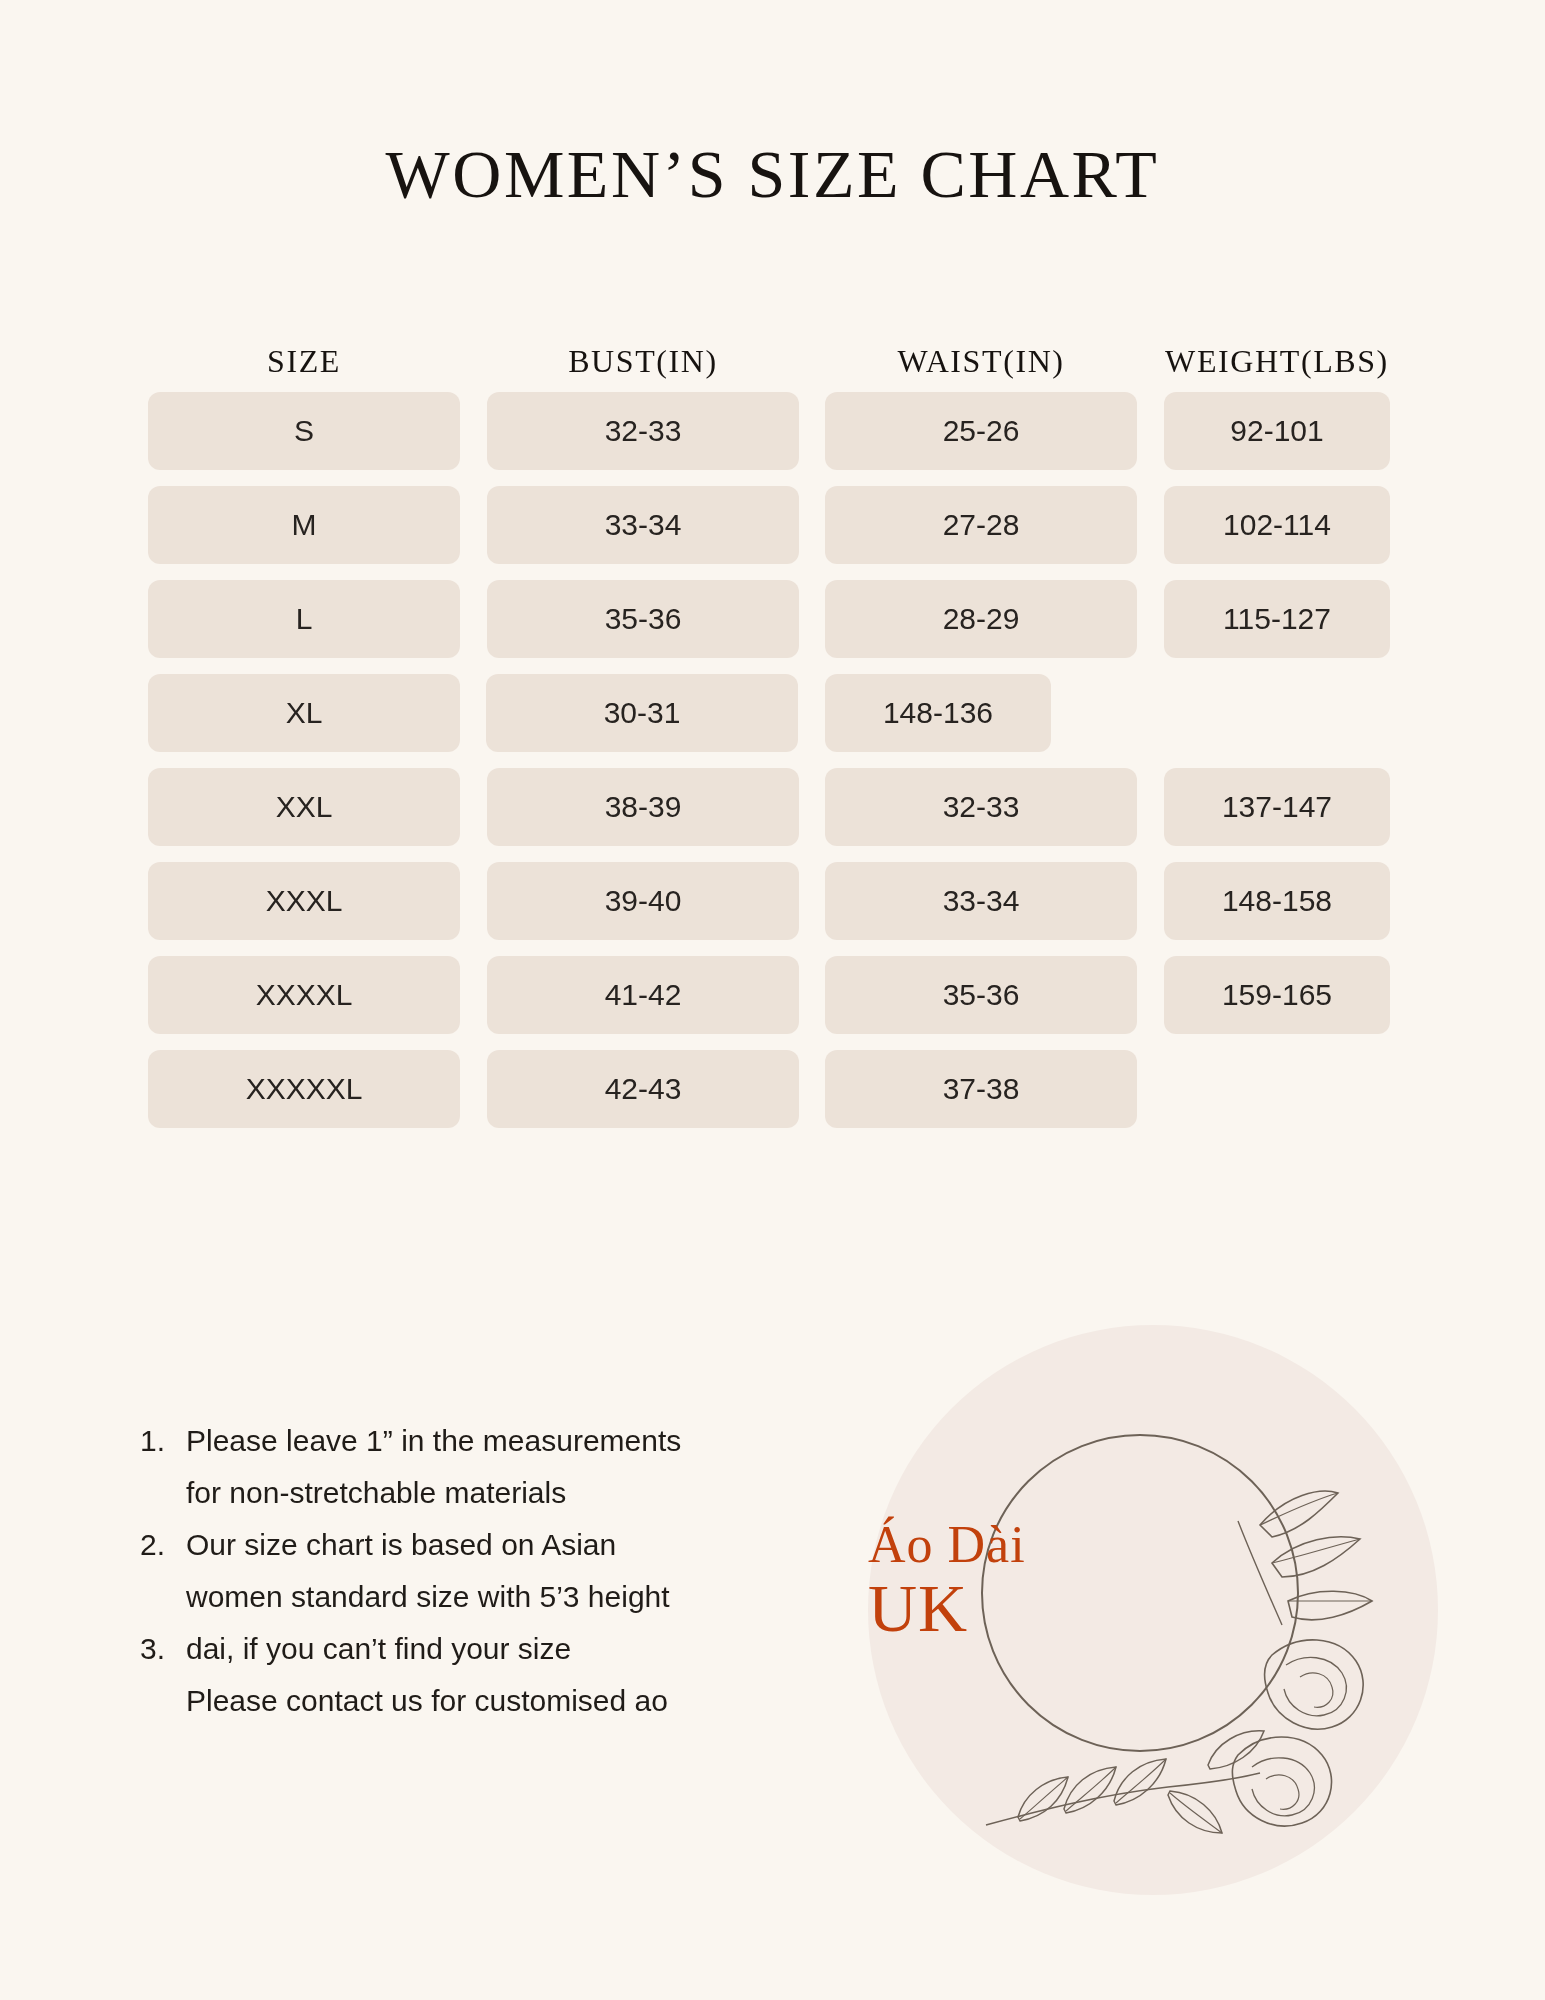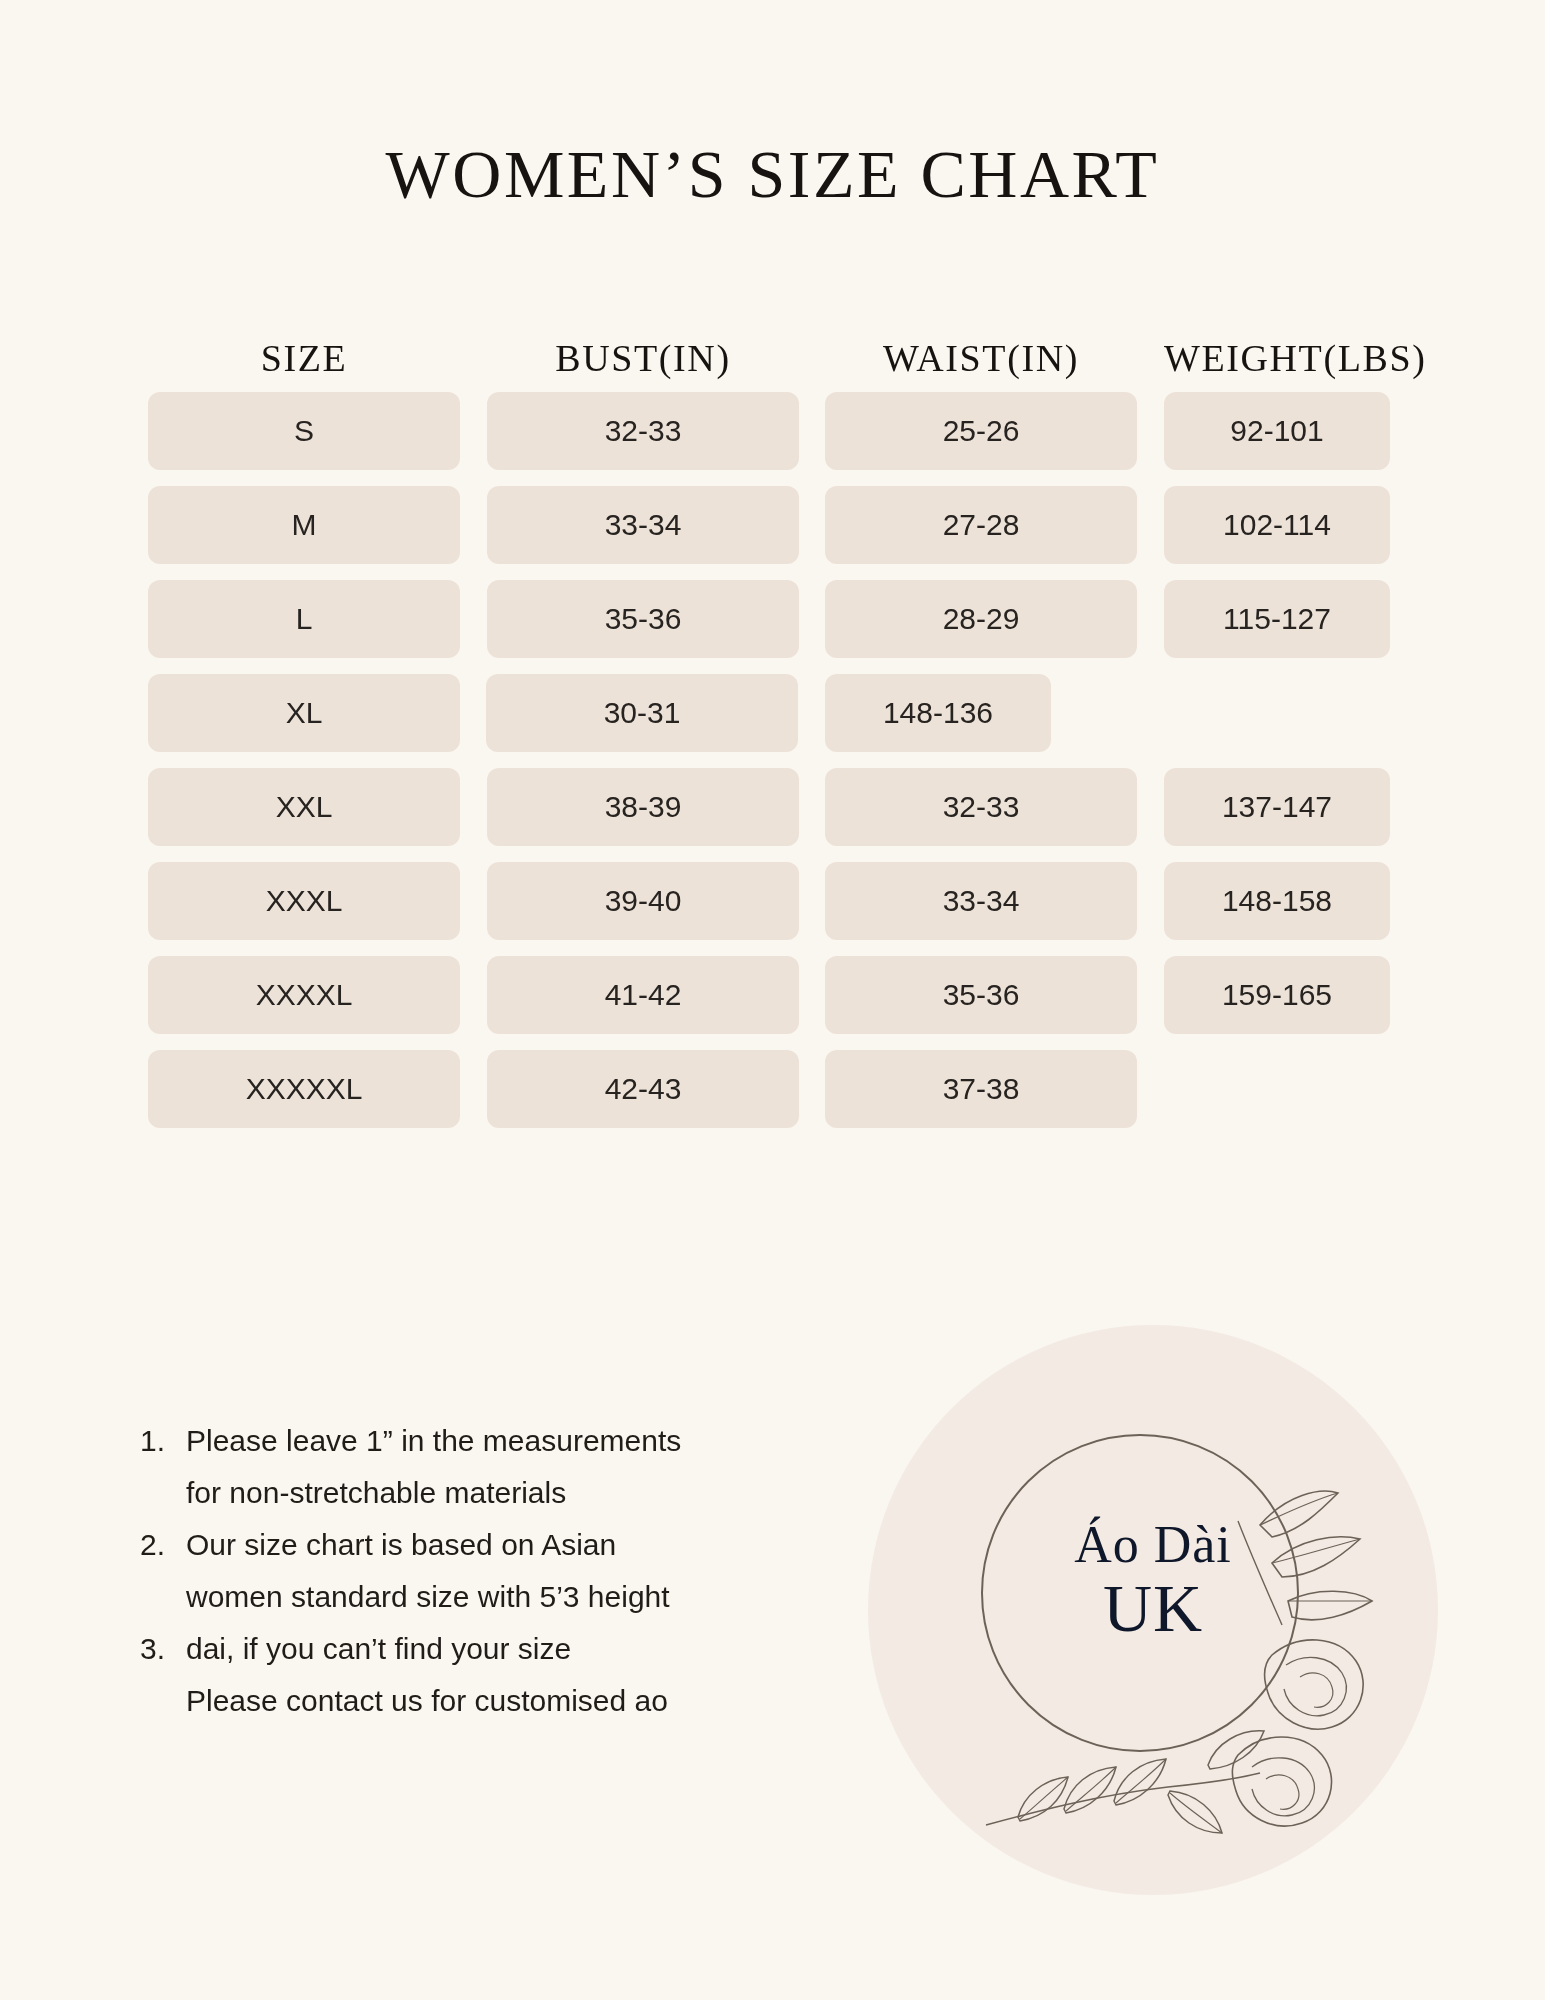--- a/index.html
+++ b/index.html
@@ -40,21 +40,21 @@
     width: 1242px;
   }
   .header-row {
     display: flex;
     align-items: flex-end;
     height: 62px;
     margin-bottom: 12px;
   }
   .header-cell {
     font-family: "Liberation Serif", serif;
-    font-size: 38px;
+    font-size: 32px;
     letter-spacing: 1.6px;
     text-align: center;
     color: #171310;
     font-weight: 400;
   }
   .col-0 { width: 312px; }
   .col-1 { width: 312px; margin-left: 27px; }
   .col-2 { width: 312px; margin-left: 26px; }
   .col-3 { width: 226px; margin-left: 27px; }
 
@@ -104,23 +104,22 @@
     position: absolute;
     inset: 0;
     border-radius: 50%;
     background: #f3eae4;
   }
   .logo-text {
     position: absolute;
     left: 0;
     top: 188px;
     width: 100%;
-    text-align: center;
     font-family: "Liberation Serif", serif;
-    color: #0f172a;
+    color: #c2410c;
   }
   .logo-line1 {
     font-size: 52px;
     letter-spacing: 1px;
     line-height: 64px;
   }
   .logo-line2 {
     font-size: 68px;
     letter-spacing: 1px;
     line-height: 62px;

